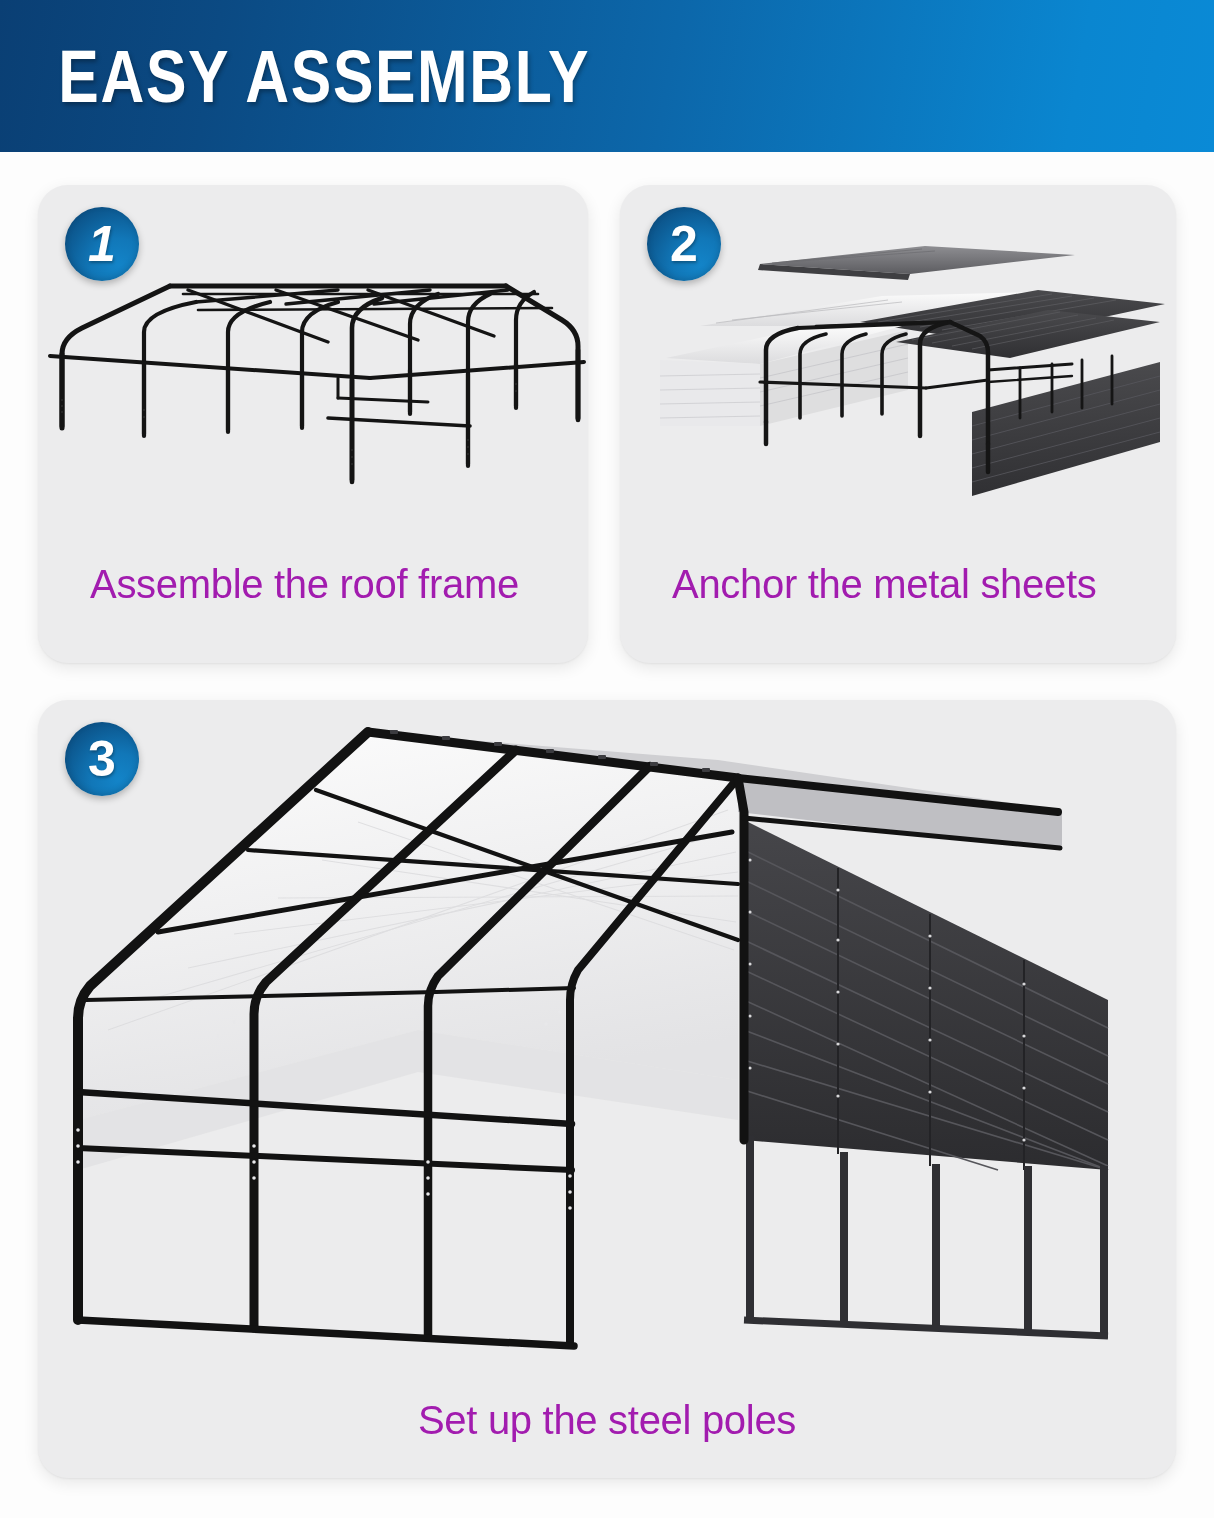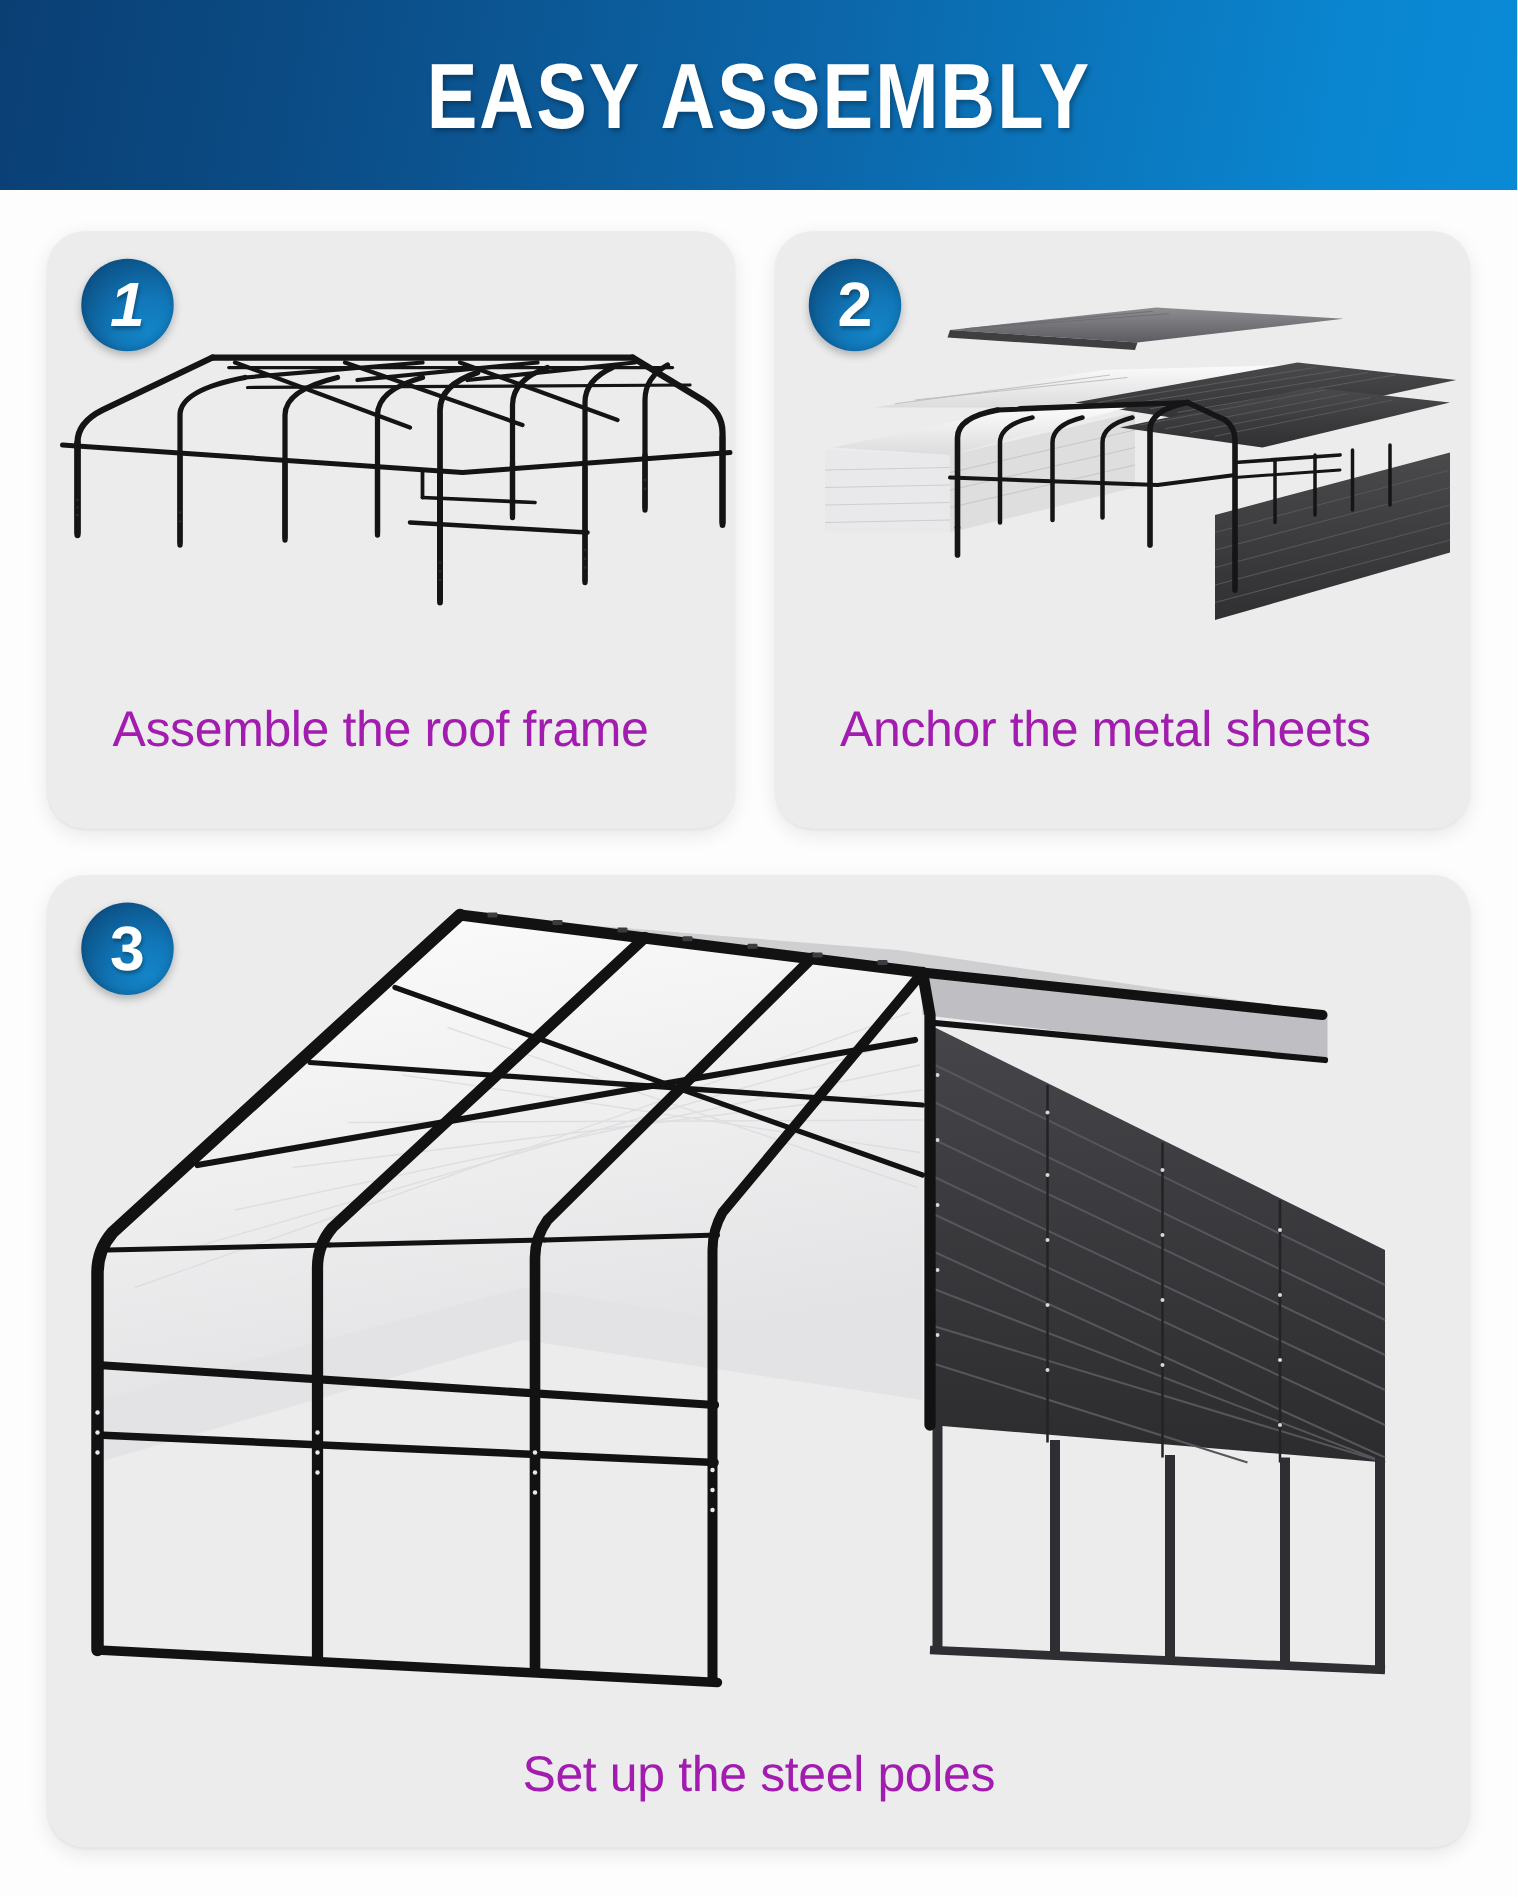--- a/index.html
+++ b/index.html
@@ -8,21 +8,21 @@
     background: #ffffff;
     font-family: "Liberation Sans", "DejaVu Sans", sans-serif;
     overflow: hidden;
   }
   #page { position: relative; width: 1214px; height: 1518px; background: #fdfdfd; }
 
   
   .banner {
     position: absolute; left: 0; top: 0; width: 1214px; height: 152px;
     background: linear-gradient(100deg, #0a3f74 0%, #0b4a83 18%, #0c67aa 55%, #0a86d0 88%, #0a8ad6 100%);
-    display: flex; align-items: center; justify-content: center;
+    display: flex; align-items: center; 
   }
   .banner-title {
     color: #ffffff;
     font-size: 74px;
     font-weight: bold;
     letter-spacing: 2px;
     transform: scaleX(0.82);
     transform-origin: center;
     text-shadow: 2px 3px 5px rgba(0,0,0,0.30);
     white-space: nowrap;

